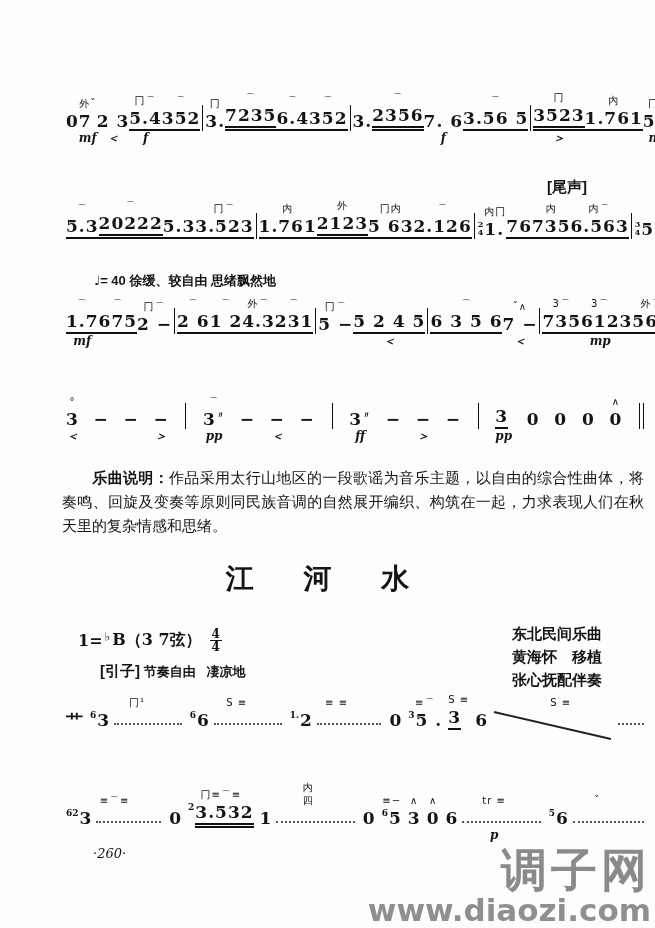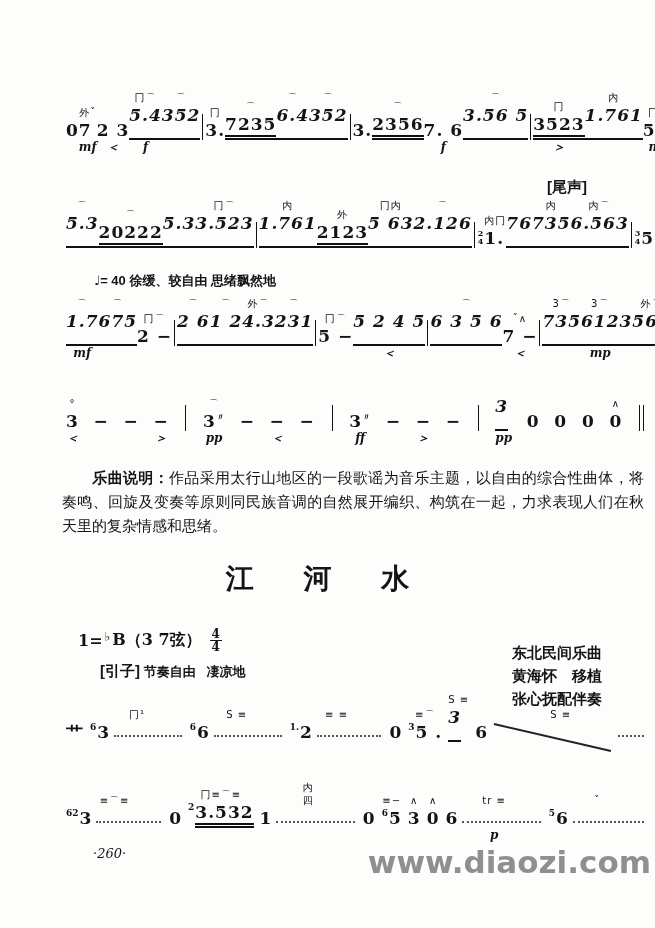--- a/index.html
+++ b/index.html
@@ -11,21 +11,21 @@
   .music-line.free{justify-content:flex-start;gap:6px;}
   .cell{display:inline-flex;flex-direction:column;align-items:center;}
   .cell.grow{flex:1 1 60px;}
   .ann{font-size:10px;line-height:12px;height:13px;white-space:nowrap;letter-spacing:1px;
        font-family:"DejaVu Sans",sans-serif;color:#111;}
   .mid{display:flex;align-items:flex-end;width:100%;}
   .grace{font-size:9px;font-weight:bold;align-self:flex-start;margin:0 1px 0 0;
          font-family:"DejaVu Serif",serif;}
   .note{font-size:17px;line-height:20px;font-weight:bold;white-space:nowrap;
         font-family:"DejaVu Serif","Liberation Serif",serif;letter-spacing:1px;}
-  .note.u1{border-bottom:2px solid #111;padding-bottom:13px;font-style:italic;}
+  .note.u1{border-bottom:2px solid #111;padding-bottom:1px;}
   .note.u2{border-bottom:5px double #111;padding-bottom:1px;}
   .suf{font-size:9px;font-weight:bold;align-self:flex-start;}
   .leader{flex:1 1 34px;min-width:26px;border-bottom:2px dotted #555;margin:0 2px 5px 4px;height:0;}
   .gliss{width:120px;height:0;border-top:2px solid #222;transform:rotate(13deg);
          transform-origin:left center;margin:0 0 16px 6px;align-self:center;flex:0 0 auto;}
   .below{font-size:12px;height:15px;line-height:15px;font-style:italic;font-weight:bold;
          font-family:"DejaVu Serif",serif;white-space:nowrap;}
   .barline{width:0;border-left:1.6px solid #111;height:26px;align-self:flex-end;margin:0 2px 15px 2px;}
   .barline.dbl{width:3px;border-right:1.6px solid #111;}
   .meter{display:inline-flex;flex-direction:column;align-self:flex-end;margin:0 1px 18px 1px;
@@ -503,21 +503,21 @@
 <div class="abs keysig" style="top:628px;left:78px;">
   <span>1=</span>
     <sup>♭</sup>
     <span>B（3 7弦）</span>
   <span class="frac">
     <span class="top">4</span>
     <span>4</span>
   </span>
 </div>
 
-<div class="abs credits" style="top:641px;left:512px;">
+<div class="abs credits" style="top:622px;left:512px;">
   <div>东北民间乐曲</div>
   <div>黄海怀　移植</div>
   <div>张心抚配伴奏</div>
 </div>
 
 <div class="abs intro" style="top:662px;left:100px;">
   <span class="brk">[引子]</span>
   <span>节奏自由</span>&nbsp;&nbsp;
   <span>凄凉地</span>
 </div>
@@ -663,14 +663,15 @@
         <span class="note">6</span>
         <span class="leader"></span>
       </span>
       <span class="below"></span>
     </span>
   </div>
 
 <div class="abs pagenum" style="top:846px;left:93px;font-style:italic;">·260·</div>
 
 <div class="abs wm" style="top:846px;right:4px;">
+  <div class="wm-name">调子网</div>
   <div class="wm-url">www.diaozi.com</div>
 </div>
 
 </body></html>

